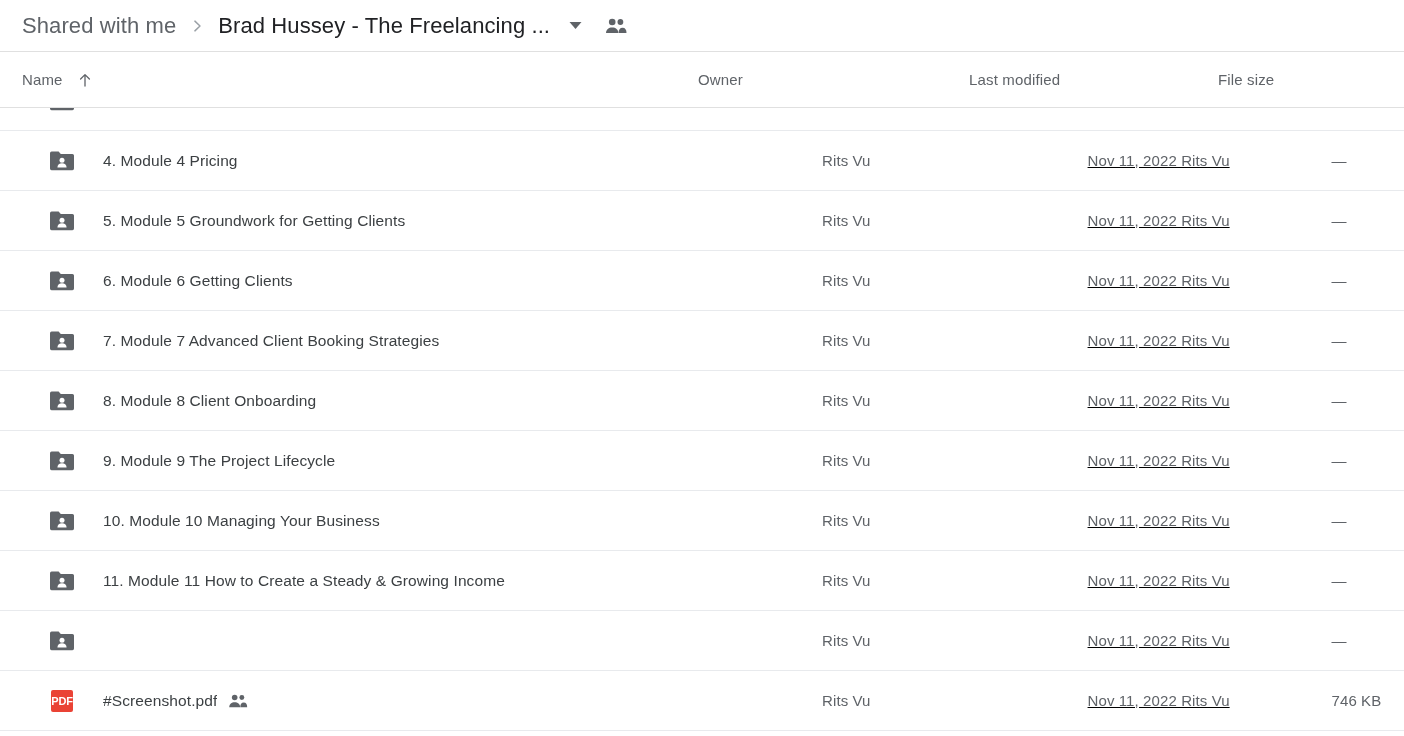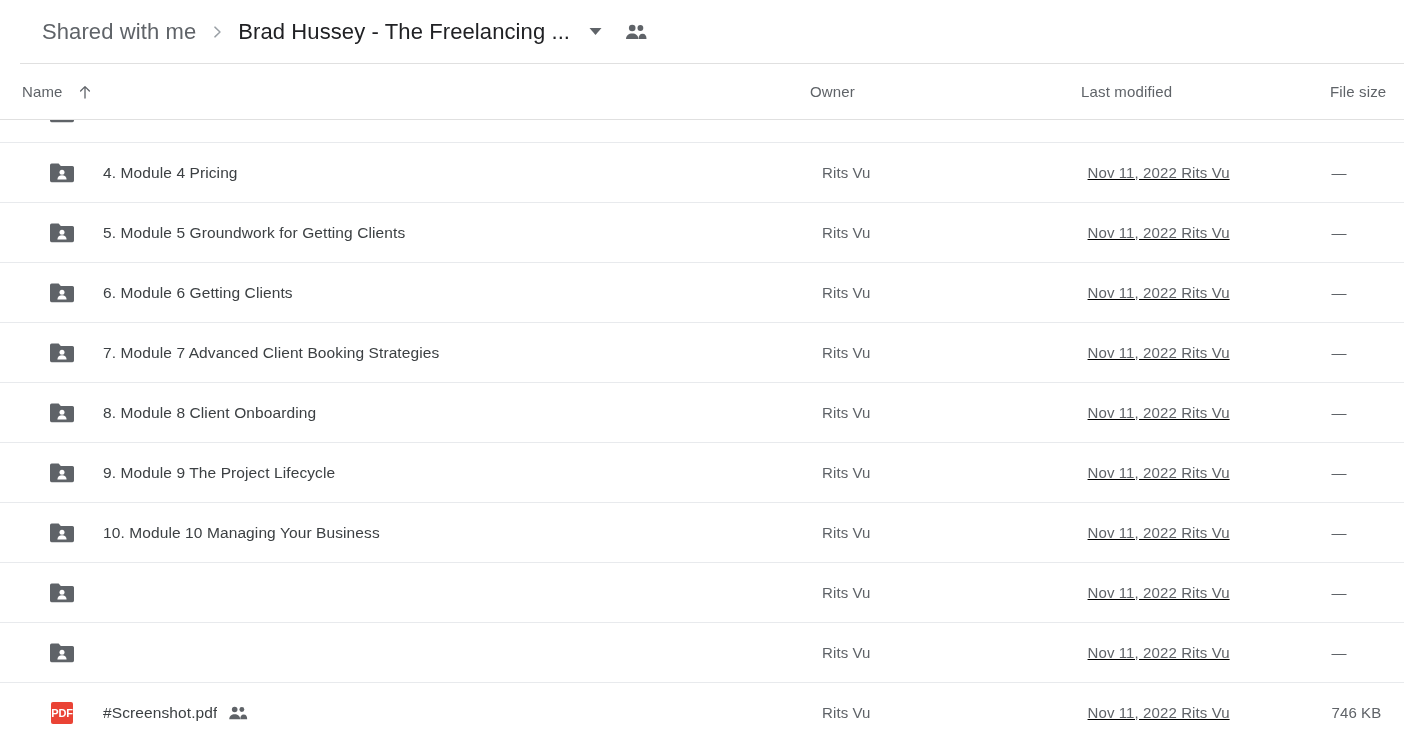--- a/index.html
+++ b/index.html
@@ -8,27 +8,26 @@
     width: 1404px;
     height: 736px;
     overflow: hidden;
     background: #ffffff;
     font-family: "Liberation Sans", sans-serif;
     -webkit-font-smoothing: antialiased;
   }
 
   
   .breadcrumb-bar {
-    height: 64px;
+    height: 52px;
     display: flex;
     align-items: center;
     padding: 0 10px 0 22px;
     background: #ffffff;
     border-bottom: 1px solid #e0e0e0;
-    margin-left: 20px;
   }
   .crumb {
     font-size: 22px;
     color: #5f6368;
     letter-spacing: 0.1px;
     white-space: nowrap;
     cursor: pointer;
   }
   .crumb.current {
     color: #202124;
@@ -75,21 +74,21 @@
     background: #fff;
   }
   .th {
     font-size: 15px;
     color: #5f6368;
     font-weight: 500;
     letter-spacing: 0.15px;
     display: flex;
     align-items: center;
   }
-  .th-name      { width: 810px; padding-left: 22px; cursor: pointer; }
+  .th-name      { width: 698px; padding-left: 22px; cursor: pointer; }
   .th-owner     { width: 271px; cursor: pointer; }
   .th-modified  { width: 249px; cursor: pointer; }
   .th-size      { width: 74px;  cursor: pointer; }
   .sort-arrow {
     margin-left: 14px;
     width: 16px;
     height: 16px;
     display: flex;
     align-items: center;
     justify-content: center;
@@ -358,20 +357,21 @@
       </div>
       <div class="row">
         <div class="cell-name">
           <span class="file-icon">
             <svg width="24" height="21" viewBox="0 0 24 21" aria-hidden="true">
               <path d="M0 3.2a1.6 1.6 0 0 1 1.6-1.6H8.6l2.2 2.4H22.4A1.6 1.6 0 0 1 24 5.6V18.6A1.6 1.6 0 0 1 22.4 20.2H1.6A1.6 1.6 0 0 1 0 18.6Z" fill="#5f6368"></path>
               <circle cx="12" cy="10.2" r="2.5" fill="#ffffff"></circle>
               <path d="M7.4 17.4c0-2.7 2.1-4.2 4.6-4.2s4.6 1.5 4.6 4.2z" fill="#ffffff"></path>
             </svg>
           </span>
+          <span class="name-text">11. Module 11 How to Create a Steady &amp; Growing Income</span>
         </div>
         <div class="cell-owner"><span class="cell-text">Rits Vu</span></div>
         <div class="cell-modified"><span class="cell-text">Nov 11, 2022 Rits Vu</span></div>
         <div class="cell-size"><span class="cell-text">—</span></div>
       </div>
       <div class="row">
         <div class="cell-name">
           <span class="file-icon">
             <svg width="24" height="21" viewBox="0 0 24 21" aria-hidden="true">
               <path d="M0 3.2a1.6 1.6 0 0 1 1.6-1.6H8.6l2.2 2.4H22.4A1.6 1.6 0 0 1 24 5.6V18.6A1.6 1.6 0 0 1 22.4 20.2H1.6A1.6 1.6 0 0 1 0 18.6Z" fill="#5f6368"></path>

